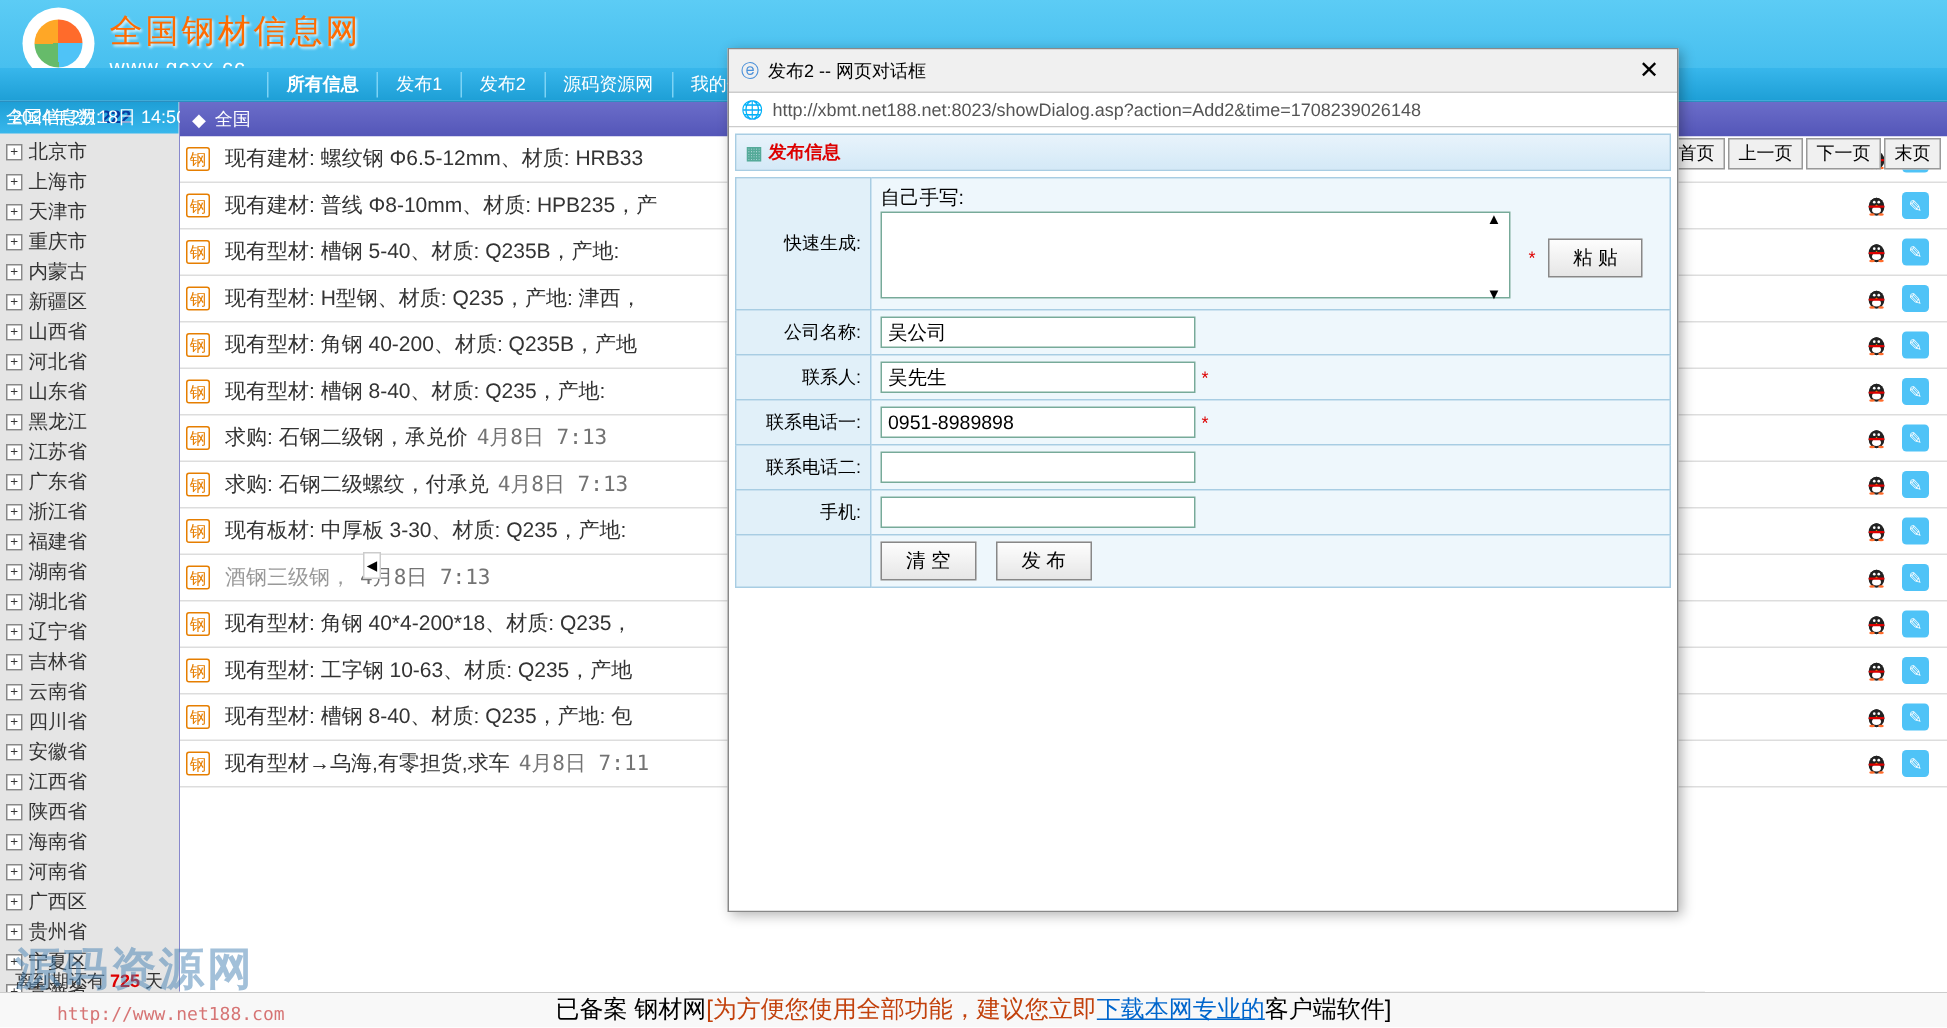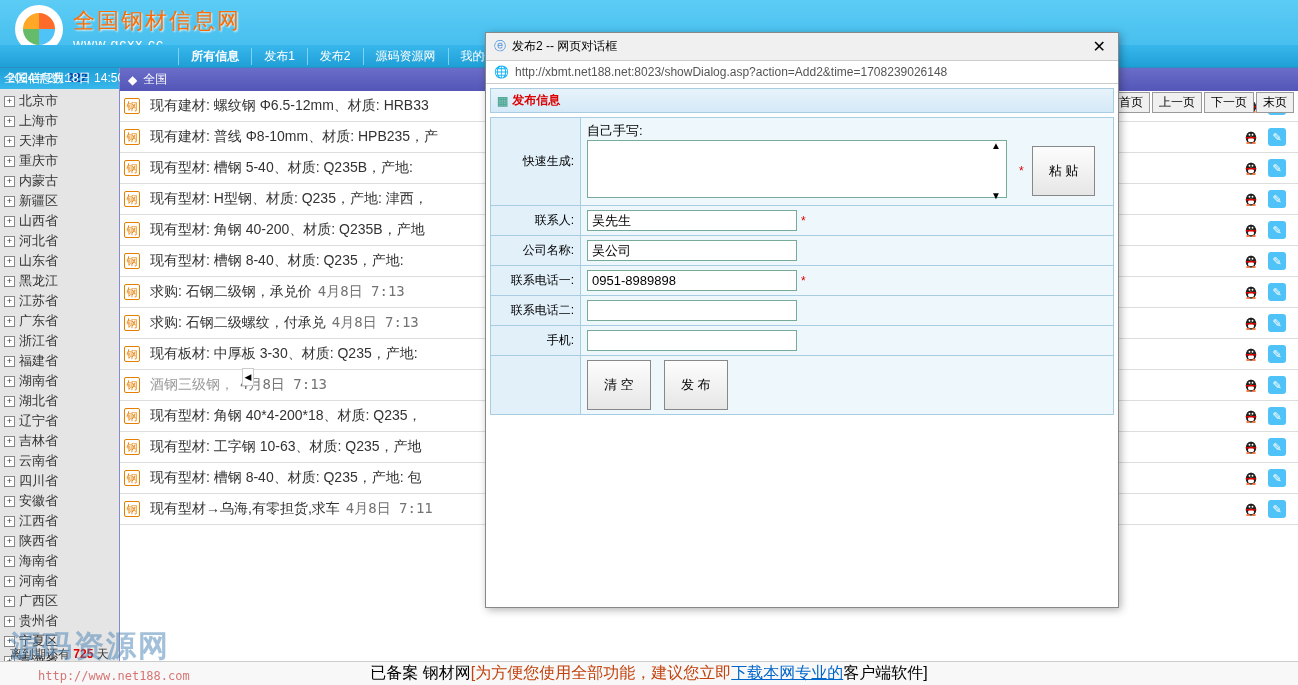--- a/index.html
+++ b/index.html
@@ -55,21 +55,21 @@
 .dlg-url .ie2 { margin-right: 6px; }
 .dlg-body { flex: 1; background: #fff; padding: 4px; }
 .panel-head { background: linear-gradient(#e8f3fb, #d4e9f7); border: 1px solid #a8cde3; padding: 3px 6px; color: #d00; font-weight: bold; display: flex; align-items: center; }
 .panel-head .pic { margin-right: 4px; color: #5a9; }
 .form-tbl { width: 100%; border-collapse: collapse; margin-top: 4px; }
 .form-tbl td { border: 1px solid #a8cde3; padding: 4px 6px; background: #eef7fc; vertical-align: middle; }
 .form-tbl td.label { width: 90px; text-align: right; background: #e1f0f9; }
 .form-tbl input[type=text] { width: 210px; padding: 2px 4px; border: 1px solid #7a9; background: #fff; font-size: 13px; }
 .form-tbl textarea { width: 420px; height: 58px; resize: none; border: 1px solid #7a9; font-size: 13px; padding: 2px; }
 .req { color: #d00; margin-left: 4px; }
-.btn { padding: 15px 16px; border: 1px solid #888; background: linear-gradient(#fdfdfd, #e6e6e6); cursor: pointer; font-size: 13px; }
+.btn { padding: 3px 16px; border: 1px solid #888; background: linear-gradient(#fdfdfd, #e6e6e6); cursor: pointer; font-size: 13px; }
 .ta-wrap { position: relative; display: inline-block; }
 .ta-spin { position: absolute; right: -2px; top: 0; bottom: 0; width: 18px; display: flex; flex-direction: column; justify-content: space-between; }
 .ta-spin span { font-size: 10px; cursor: pointer; }
 .self-label { font-size: 13px; }
 
 .watermark { position: absolute; left: 10px; bottom: 18px; font-size: 30px; color: rgba(70,130,180,.5); font-weight: bold; letter-spacing: 2px; pointer-events: none; z-index: 40; }
 .watermark-url { position: absolute; left: 38px; bottom: 2px; font-size: 12px; color: rgba(200,60,60,.7); font-family: monospace; pointer-events: none; z-index: 40; }
 .expiry { position: absolute; left: 10px; bottom: 22px; font-size: 12px; color: #333; z-index: 39; }
 .expiry .days { color: #d00; font-weight: bold; }
 
@@ -530,26 +530,26 @@
                     <span>▲</span>
                     <span>▼</span>
                   </span>
             </span>
             <span class="req">*</span>
             <button class="btn">粘 贴</button>
           </div>
         </td>
       </tr>
       <tr>
+        <td class="label">公司名称:</td>
+        <td><input type="text" value="吴公司" style=""></td>
+      </tr>
+      <tr>
         <td class="label">联系人:</td>
         <td><input type="text" value="吴先生" style=""><span class="req">*</span></td>
-      </tr>
-      <tr>
-        <td class="label">公司名称:</td>
-        <td><input type="text" value="吴公司" style=""></td>
       </tr>
       <tr>
         <td class="label">联系电话一:</td>
         <td><input type="text" value="0951-8989898" style=""><span class="req">*</span></td>
       </tr>
       <tr>
         <td class="label">联系电话二:</td>
         <td><input type="text" value="" style=""></td>
       </tr>
       <tr>

